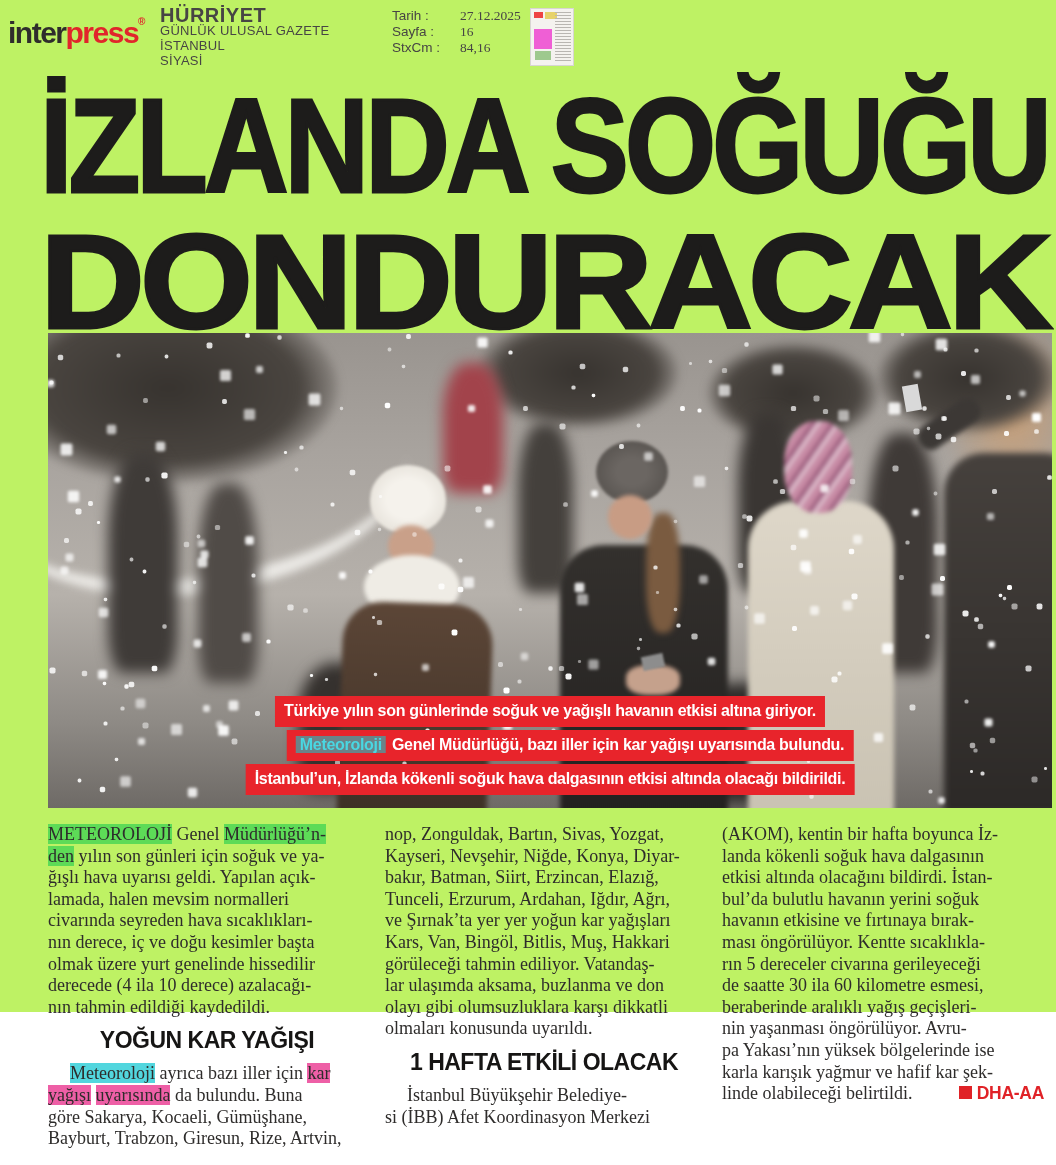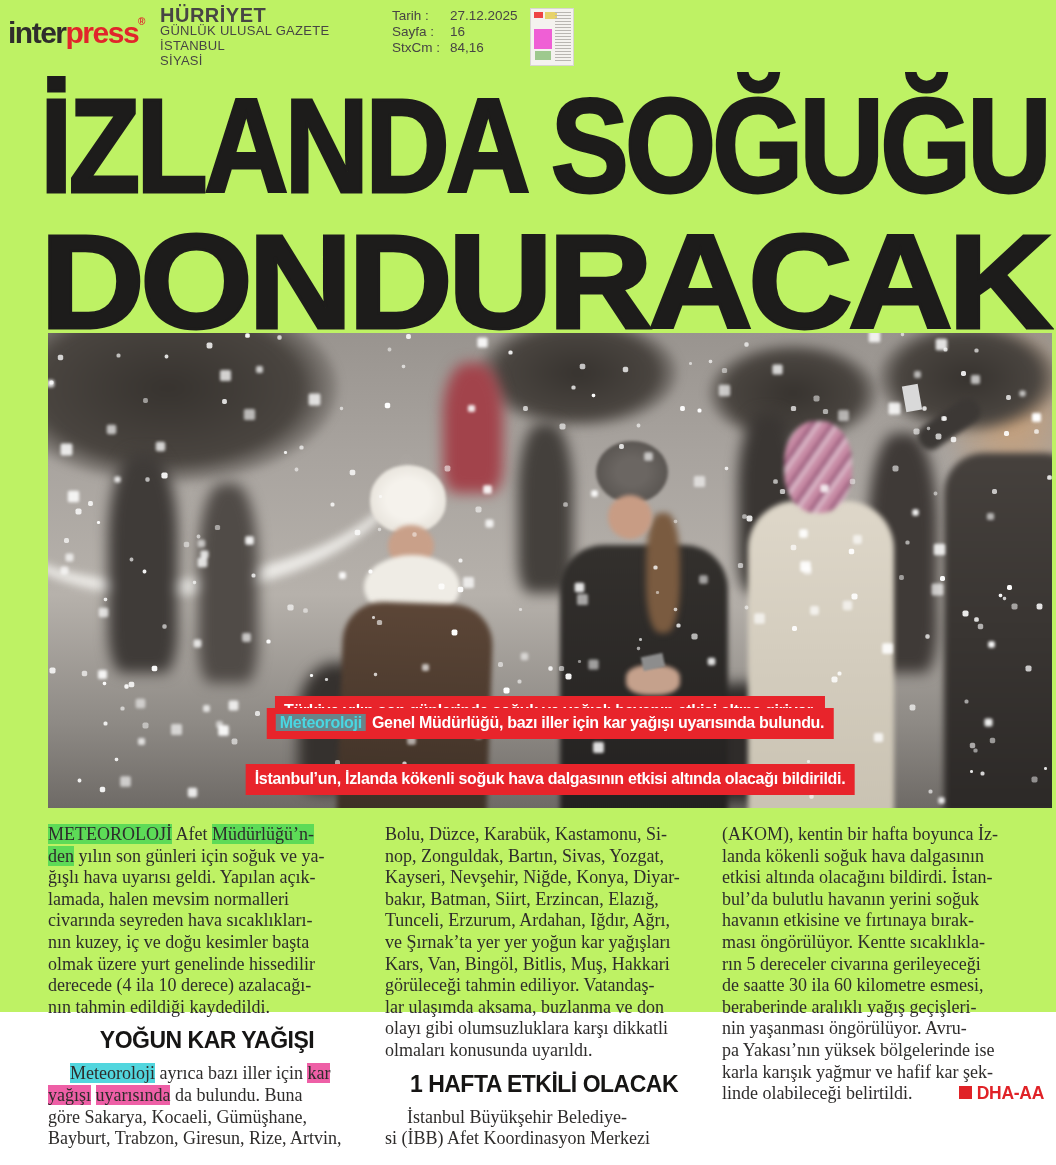--- a/index.html
+++ b/index.html
@@ -14,21 +14,21 @@
 
   
   .hdr{position:absolute;left:8px;top:6px;width:1040px;height:62px;}
   .logo{position:absolute;left:0;top:10px;font-weight:bold;font-size:30px;letter-spacing:-1.5px;}
   .logo .p1{color:#2f2d2c;} .logo .p2{color:#e1252b;}
   .logo .mark{color:#e1252b;font-size:10px;vertical-align:top;font-weight:bold;}
   .pub{position:absolute;left:152px;top:2px;color:#474544;line-height:15px;font-size:13px;letter-spacing:.3px;}
   .pub .name{font-weight:bold;font-size:20px;letter-spacing:.5px;}
   .meta{position:absolute;left:384px;top:2px;font-size:13.5px;color:#474544;line-height:16px;}
   .meta .row{display:flex;}
-  .meta .lbl{width:56px;} .meta .val{margin-left:2px;}
+  .meta .lbl{width:56px;} .meta .val{margin-left:12px;font-family:Liberation Serif, serif;}
   .thumb{position:absolute;left:522px;top:2px;width:44px;height:58px;background:#f4f2ef;border:1px solid #d8d5d2;}
   .thumb>div{position:absolute;}
   .t-mag{left:3px;top:20px;width:18px;height:20px;background:#ef5fd5;}
   .t-red{left:3px;top:3px;width:9px;height:6px;background:#e44;}
   .t-yel{left:14px;top:3px;width:12px;height:7px;background:#e6d26a;}
   .t-grn{left:4px;top:42px;width:16px;height:9px;background:#9ec98e;}
   .t-txt{left:24px;top:3px;width:16px;height:50px;
      background:repeating-linear-gradient(180deg,#b9b6b2 0 1px,transparent 1px 3px);}
 
   
@@ -69,21 +69,21 @@
     background:linear-gradient(180deg,#ded7c9,#c9c2b2);filter:blur(2.5px);}
   .ph-body{position:absolute;left:896px;top:120px;width:130px;height:360px;border-radius:40px 30px 0 0;
     background:linear-gradient(180deg,#46413d,#2c2927);filter:blur(3px);}
   .ph-arm{position:absolute;left:866px;top:78px;width:70px;height:26px;border-radius:12px;background:#3c3835;filter:blur(2.5px);transform:rotate(-35deg);}
   .ph-phone{position:absolute;left:856px;top:52px;width:16px;height:26px;background:#d9d9d9;filter:blur(.6px);transform:rotate(-10deg);}
   .snow-layer{position:absolute;left:0;top:0;width:1px;height:1px;border-radius:50%;}
   .snow-soft{filter:blur(1.6px);}
   
   .cap{position:absolute;left:50%;transform:translateX(-50%);white-space:nowrap;background:var(--red-strip);
     color:#fff;font-weight:bold;font-size:16px;line-height:30px;height:31px;padding:0 9px;letter-spacing:-.3px;z-index:5;}
-  .cap.c1{top:363px;} .cap.c2{top:375px;} .cap.c3{top:431px;}
+  .cap.c1{top:363px;} .cap.c2{top:397px;margin-left:20px;} .cap.c3{top:431px;}
   .cap .boxword{background:var(--cap-cyan-bg);color:var(--cap-cyan-text);padding:0 4px;margin-right:2px;}
 
   
   .article{position:absolute;left:48px;top:824px;width:994px;display:grid;
     grid-template-columns:318px 318px 322px;column-gap:19px;}
   .col{color:var(--body-ink);font-family:"Liberation Serif",serif;font-size:18px;}
   .line{white-space:nowrap;line-height:21.6px;height:21.6px;}
   .line.ind{padding-left:22px;}
   .hl-green{background:var(--hl-green);}
   .hl-cyan{background:var(--hl-cyan);}
@@ -172,37 +172,36 @@
     <div class="snow-layer" id="snow1" style="box-shadow: rgba(255, 255, 255, 0.47) 97px 392px 0px 2.5px, rgba(255, 255, 255, 0.77) 12px 24px 0px 2.2px, rgba(255, 255, 255, 0.56) 918px 368px 0px 1.5px, rgba(255, 255, 255, 0.53) 268px 373px 0px 2.6px, rgba(255, 255, 255, 0.54) 341px 16px 0px 1.4px, rgba(255, 255, 255, 0.58) 868px 98px 0px 2.5px, rgba(255, 255, 255, 0.8) 934px 440px 0px 1.5px, rgba(255, 255, 255, 0.63) 514px 93px 0px 2.5px, rgba(255, 255, 255, 0.48) 986px 446px 0px 2.5px, rgba(255, 255, 255, 0.51) 927px 417px 0px 1.6px, rgba(255, 255, 255, 0.55) 698px 274px 0px 1.4px, rgba(255, 255, 255, 0.84) 1001px 144px 0px 1.8px, rgba(255, 255, 255, 0.78) 607px 234px 0px 1.6px, rgba(255, 255, 255, 0.74) 327px 341px 0px 1.2px, rgba(255, 255, 255, 0.82) 57px 266px 0px 1.3px, rgba(255, 255, 255, 0.7) 946px 158px 0px 2px, rgba(255, 255, 255, 0.5) 97px 67px 0px 1.9px, rgba(255, 255, 255, 0.58) 150px 203px 0px 1.4px, rgba(255, 255, 255, 0.77) 577px 36px 0px 2.2px, rgba(255, 255, 255, 0.55) 399px 135px 0px 2.4px, rgba(255, 255, 255, 0.99) 406px 299px 0px 2.4px, rgba(255, 255, 255, 0.57) 513px 335px 0px 2.1px, rgba(255, 255, 255, 0.75) 309px 199px 0px 2.3px, rgba(255, 255, 255, 0.8) 284px 171px 0px 1.5px, rgba(255, 255, 255, 0.48) 138px 211px 0px 2.2px, rgba(255, 255, 255, 0.7) 18px 207px 0px 2px, rgba(255, 255, 255, 0.48) 676px 37px 0px 2.1px, rgba(255, 255, 255, 0.82) 786px 346px 0px 2.5px, rgba(255, 255, 255, 0.99) 339px 72px 0px 2.2px, rgba(255, 255, 255, 0.52) 331px 196px 0px 1.2px, rgba(255, 255, 255, 0.7) 277px 372px 0px 1px, rgba(255, 255, 255, 0.83) 791px 340px 0px 1.5px, rgba(255, 255, 255, 0.82) 161px 12px 0px 2.4px, rgba(255, 255, 255, 0.71) 890px 103px 0px 2.4px, rgba(255, 255, 255, 0.8) 304px 139px 0px 2.3px, rgba(255, 255, 255, 0.96) 894px 245px 0px 2px, rgba(255, 255, 255, 0.82) 905px 106px 0px 2.2px, rgba(255, 255, 255, 0.85) 502px 335px 0px 1.7px, rgba(255, 255, 255, 0.63) 854px 1px 0px 1.2px, rgba(255, 255, 255, 0.96) 263px 342px 0px 1.1px, rgba(255, 255, 255, 0.52) 609px 259px 0px 1.1px, rgba(255, 255, 255, 0.59) 293px 75px 0px 1.2px, rgba(255, 255, 255, 0.63) 727px 148px 0px 1.8px, rgba(255, 255, 255, 0.51) 887px 160px 0px 1.4px, rgba(255, 255, 255, 0.87) 997px 435px 0px 1px, rgba(255, 255, 255, 0.74) 879px 303px 0px 1.7px, rgba(255, 255, 255, 0.8) 573px 113px 0px 1.9px, rgba(255, 255, 255, 0.46) 804px 148px 0px 2.2px, rgba(255, 255, 255, 0.68) 864px 374px 0px 2.4px, rgba(255, 255, 255, 0.94) 634px 75px 0px 1.9px, rgba(255, 255, 255, 0.59) 471px 348px 0px 1.5px, rgba(255, 255, 255, 0.83) 928px 286px 0px 1.8px, rgba(255, 255, 255, 0.56) 895px 85px 0px 1.9px, rgba(255, 255, 255, 0.78) 278px 346px 0px 1.1px, rgba(255, 255, 255, 0.83) 896px 85px 0px 1.8px, rgba(255, 255, 255, 0.9) 54px 456px 0px 2.2px, rgba(255, 255, 255, 0.94) 199px 2px 0px 1.8px, rgba(255, 255, 255, 0.6) 505px 397px 0px 1.5px, rgba(255, 255, 255, 0.82) 42px 170px 0px 1.9px, rgba(255, 255, 255, 0.71) 745px 75px 0px 2.1px, rgba(255, 255, 255, 0.5) 169px 194px 0px 2.1px, rgba(255, 255, 255, 0.59) 880px 95px 0px 1.2px, rgba(255, 255, 255, 0.92) 379px 397px 0px 1.6px, rgba(255, 255, 255, 0.89) 31px 447px 0px 1.4px, rgba(255, 255, 255, 0.78) 393px 253px 0px 2.5px, rgba(255, 255, 255, 0.48) 627px 188px 0px 1.3px, rgba(255, 255, 255, 0.58) 642px 30px 0px 1px, rgba(255, 255, 255, 0.69) 698px 11px 0px 1.7px, rgba(255, 255, 255, 0.68) 745px 214px 0px 2.3px, rgba(255, 255, 255, 0.57) 410px 383px 0px 1.4px, rgba(255, 255, 255, 0.48) 531px 328px 0px 1.1px, rgba(255, 255, 255, 0.5) 853px 244px 0px 1.9px, rgba(255, 255, 255, 0.56) 472px 276px 0px 1.1px, rgba(255, 255, 255, 0.84) 83px 351px 0px 2.3px, rgba(255, 255, 255, 0.69) 627px 276px 0px 1.3px, rgba(255, 255, 255, 0.83) 118px 23px 0px 1.4px, rgba(255, 255, 255, 0.62) 763px 463px 0px 1.7px, rgb(255, 255, 255) 458px 357px 0px 2.5px, rgba(255, 255, 255, 0.67) 36px 340px 0px 2.2px, rgba(255, 255, 255, 0.72) 897px 16px 0px 1.5px, rgba(255, 255, 255, 0.51) 768px 65px 0px 2.5px, rgba(255, 255, 255, 0.63) 679px 436px 0px 1.1px, rgba(255, 255, 255, 0.69) 745px 384px 0px 1.7px, rgba(255, 255, 255, 0.88) 806px 263px 0px 2.5px, rgba(255, 255, 255, 0.82) 876px 75px 0px 1.7px, rgba(255, 255, 255, 0.82) 176px 68px 0px 1.9px, rgba(255, 255, 255, 0.62) 882px 458px 0px 1.5px, rgba(255, 255, 255, 0.69) 662px 28px 0px 1.3px, rgba(255, 255, 255, 0.79) 630px 292px 0px 1.6px, rgba(255, 255, 255, 0.48) 366px 201px 0px 1.7px, rgba(255, 255, 255, 0.77) 956px 265px 0px 1.2px, rgba(255, 255, 255, 0.85) 57px 390px 0px 1.5px, rgba(255, 255, 255, 0.59) 924px 412px 0px 2.2px, rgba(255, 255, 255, 0.61) 116px 293px 0px 1.7px, rgba(255, 255, 255, 0.92) 116px 142px 0px 2.6px, rgba(255, 255, 255, 0.69) 477px 75px 0px 1.9px, rgba(255, 255, 255, 0.77) 205px 242px 0px 1.5px, rgba(255, 255, 255, 0.86) 237px 119px 0px 1.1px, rgba(255, 255, 255, 0.79) 678px 135px 0px 1.3px, rgba(255, 255, 255, 0.65) 261px 451px 0px 1.4px, rgba(255, 255, 255, 0.75) 325px 284px 0px 1px, rgba(255, 255, 255, 0.57) 777px 78px 0px 2.1px, rgba(255, 255, 255, 0.66) 928px 17px 0px 1.6px, rgba(255, 255, 255, 0.68) 253px 114px 0px 1.6px, rgba(255, 255, 255, 0.86) 991px 273px 0px 2.4px, rgba(255, 255, 255, 0.59) 692px 232px 0px 2.1px, rgba(255, 255, 255, 0.89) 917px 280px 0px 2.5px, rgba(255, 255, 255, 0.65) 646px 303px 0px 2.6px, rgba(255, 255, 255, 0.7) 534px 33px 0px 2.3px, rgba(255, 255, 255, 0.86) 701px 185px 0px 2.4px, rgba(255, 255, 255, 0.57) 859px 209px 0px 1.6px, rgba(255, 255, 255, 0.6) 332px 163px 0px 1.1px, rgba(255, 255, 255, 0.8) 30px 178px 0px 2.5px, rgba(255, 255, 255, 0.65) 83px 226px 0px 1.4px, rgba(255, 255, 255, 0.68) 146px 249px 0px 1.2px, rgba(255, 255, 255, 0.9) 78px 353px 0px 1.7px, rgba(255, 255, 255, 0.8) 3px 49px 0px 1.6px, rgba(255, 255, 255, 0.67) 70px 22px 0px 1.5px, rgba(255, 255, 255, 0.95) 50px 189px 0px 1.1px, rgba(255, 255, 255, 0.98) 545px 62px 0px 1.3px, rgba(255, 255, 255, 0.98) 305px 451px 0px 2.4px, rgba(255, 255, 255, 0.54) 452px 331px 0px 2px, rgba(255, 255, 255, 0.73) 980px 335px 0px 2.5px, rgba(255, 255, 255, 0.98) 651px 77px 0px 1.5px, rgba(255, 255, 255, 0.79) 412px 227px 0px 1.5px, rgba(255, 255, 255, 0.96) 56px 350px 0px 1.3px, rgba(255, 255, 255, 0.56) 430px 176px 0px 2.5px, rgba(255, 255, 255, 0.64) 99px 146px 0px 1.7px, rgba(255, 255, 255, 0.74) 209px 380px 0px 2px, rgba(255, 255, 255, 0.92) 322px 238px 0px 1.5px, rgba(255, 255, 255, 0.9) 958px 100px 0px 2px, rgba(255, 255, 255, 0.56) 248px 136px 0px 1.4px, rgba(255, 255, 255, 0.82) 4px 337px 0px 2.5px, rgba(255, 255, 255, 0.7) 760px 428px 0px 1.1px, rgba(255, 255, 255, 0.57) 289px 429px 0px 2px, rgba(255, 255, 255, 0.94) 96px 238px 0px 1.4px, rgba(255, 255, 255, 0.61) 932px 293px 0px 2.2px, rgba(255, 255, 255, 0.96) 412px 256px 0px 2.3px, rgba(255, 255, 255, 0.96) 952px 262px 0px 1.3px, rgba(255, 255, 255, 0.58) 186px 408px 0px 2.4px, rgba(255, 255, 255, 0.54) 696px 183px 0px 1.8px, rgba(255, 255, 255, 0.58) 847px 135px 0px 2.5px, rgba(255, 255, 255, 0.59) 590px 315px 0px 1.2px, rgba(255, 255, 255, 0.87) 923px 438px 0px 1px, rgba(255, 255, 255, 0.92) 746px 295px 0px 2px, rgba(255, 255, 255, 0.64) 242px 274px 0px 2.6px, rgba(255, 255, 255, 0.96) 106px 335px 0px 2.3px, rgba(255, 255, 255, 0.88) 915px 40px 0px 2px, rgba(255, 255, 255, 0.95) 520px 343px 0px 2.5px, rgba(255, 255, 255, 0.51) 944px 407px 0px 2.2px, rgba(255, 255, 255, 0.68) 734px 158px 0px 2.1px, rgba(255, 255, 255, 0.6) 74px 375px 0px 1.6px, rgba(255, 255, 255, 0.6) 331px 289px 0px 2.1px, rgba(255, 255, 255, 0.96) 220px 308px 0px 1.6px, rgba(255, 255, 255, 0.98) 961px 254px 0px 2px, rgba(255, 255, 255, 0.85) 360px 3px 0px 1.9px, rgba(255, 255, 255, 0.54) 966px 273px 0px 2.5px, rgba(255, 255, 255, 0.69) 592px 306px 0px 1px, rgba(255, 255, 255, 0.72) 988px 98px 0px 1.8px, rgba(255, 255, 255, 0.93) 803px 218px 0px 2.2px, rgba(255, 255, 255, 0.72) 356px 430px 0px 1.6px, rgba(255, 255, 255, 0.61) 590px 92px 0px 1.4px, rgba(255, 255, 255, 0.77) 525px 54px 0px 1.6px, rgba(255, 255, 255, 0.87) 68px 426px 0px 1.3px, rgba(255, 255, 255, 0.52) 257px 277px 0px 1.8px, rgba(255, 255, 255, 0.72) 231px 4px 0px 1.7px, rgba(255, 255, 255, 0.88) 462px 19px 0px 1.6px, rgba(255, 255, 255, 0.64) 355px 33px 0px 1.3px, rgba(255, 255, 255, 0.54) 517px 171px 0px 1.8px, rgba(255, 255, 255, 0.76) 960px 64px 0px 1.9px;"></div>
     <div class="snow-layer snow-soft" id="snow2" style="box-shadow: rgba(255, 255, 255, 0.81) 776px 155px 0px 3.6px, rgba(255, 255, 255, 0.58) 759px 237px 0px 3.6px, rgba(255, 255, 255, 0.62) 712px 444px 0px 4.2px, rgba(255, 255, 255, 0.93) 294px 242px 0px 2.9px, rgba(255, 255, 255, 0.85) 69px 146px 0px 2.6px, rgba(255, 255, 255, 0.8) 2px 50px 0px 3.3px, rgba(255, 255, 255, 0.69) 676px 57px 0px 5.2px, rgba(255, 255, 255, 0.77) 177px 42px 0px 5px, rgba(255, 255, 255, 0.57) 171px 391px 0px 2.9px, rgba(255, 255, 255, 0.85) 550px 414px 0px 4.9px, rgba(255, 255, 255, 0.64) 799px 272px 0px 4.2px, rgba(255, 255, 255, 0.59) 233px 386px 0px 3.7px, rgba(255, 255, 255, 0.63) 201px 81px 0px 5.1px, rgba(255, 255, 255, 0.59) 795px 82px 0px 4.9px, rgba(255, 255, 255, 0.84) 893px 11px 0px 5.3px, rgba(255, 255, 255, 0.68) 63px 96px 0px 4.2px, rgba(255, 255, 255, 0.66) 711px 285px 0px 4.8px, rgba(255, 255, 255, 0.91) 940px 389px 0px 3.5px, rgb(255, 255, 255) 988px 84px 0px 4px, rgba(255, 255, 255, 0.66) 889px 256px 0px 5.4px, rgba(255, 255, 255, 0.68) 377px 334px 0px 3px, rgba(255, 255, 255, 0.69) 430px 402px 0px 3.1px, rgba(255, 255, 255, 0.94) 459px 392px 0px 4px, rgba(255, 255, 255, 0.72) 21px 224px 0px 3.5px, rgba(255, 255, 255, 0.75) 158px 375px 0px 2.9px, rgba(255, 255, 255, 0.79) 830px 404px 0px 4.1px, rgba(255, 255, 255, 0.8) 154px 229px 0px 4.3px, rgba(255, 255, 255, 0.61) 942px 183px 0px 3.1px, rgba(255, 255, 255, 0.57) 476px 323px 0px 3.2px, rgba(255, 255, 255, 0.84) 441px 190px 0px 3.5px, rgba(255, 255, 255, 0.85) 663px 328px 0px 3.3px, rgba(255, 255, 255, 0.91) 439px 156px 0px 3.8px, rgba(255, 255, 255, 0.81) 185px 372px 0px 4.4px, rgba(255, 255, 255, 0.86) 846px 75px 0px 5.5px, rgba(255, 255, 255, 0.68) 927px 46px 0px 4px, rgba(255, 255, 255, 0.64) 77px 448px 0px 4.8px, rgba(255, 255, 255, 0.65) 128px 396px 0px 5px, rgba(255, 255, 255, 0.8) 266px 66px 0px 5.4px, rgba(255, 255, 255, 0.9) 434px 9px 0px 4.6px, rgba(255, 255, 255, 0.78) 729px 36px 0px 4.6px, rgba(255, 255, 255, 0.56) 92px 370px 0px 4.3px, rgba(255, 255, 255, 0.87) 477px 368px 0px 2.6px, rgba(255, 255, 255, 0.58) 534px 266px 0px 5px, rgba(255, 255, 255, 0.87) 531px 254px 0px 4.3px, rgba(255, 255, 255, 0.74) 211px 36px 0px 2.9px, rgba(255, 255, 255, 0.92) 755px 200px 0px 3.7px, rgba(255, 255, 255, 0.85) 826px 3px 0px 5.3px, rgba(255, 255, 255, 0.88) 657px 386px 0px 3.2px, rgba(255, 255, 255, 0.83) 891px 216px 0px 5.2px, rgba(255, 255, 255, 0.66) 809px 206px 0px 3.9px, rgba(255, 255, 255, 0.9) 201px 207px 0px 3.8px, rgba(255, 255, 255, 0.61) 651px 148px 0px 5.1px, rgba(255, 255, 255, 0.56) 655px 246px 0px 3.8px, rgba(255, 255, 255, 0.74) 420px 249px 0px 5px, rgba(255, 255, 255, 0.85) 144px 459px 0px 4.2px, rgba(255, 255, 255, 0.94) 867px 179px 0px 2.7px, rgba(255, 255, 255, 0.81) 156px 221px 0px 3.5px, rgba(255, 255, 255, 0.86) 25px 163px 0px 5.2px, rgba(255, 255, 255, 0.72) 55px 279px 0px 4.2px, rgba(255, 255, 255, 0.7) 16px 237px 0px 3.4px, rgba(255, 255, 255, 0.9) 757px 233px 0px 4.8px, rgba(255, 255, 255, 0.89) 839px 315px 0px 4.8px, rgba(255, 255, 255, 0.92) 175px 397px 0px 4.8px, rgba(255, 255, 255, 0.77) 112px 113px 0px 4.2px, rgba(255, 255, 255, 0.55) 545px 331px 0px 4.6px, rgba(255, 255, 255, 0.92) 546px 160px 0px 2.8px, rgba(255, 255, 255, 0.98) 943px 311px 0px 2.8px, rgba(255, 255, 255, 0.68) 974px 60px 0px 2.6px, rgba(255, 255, 255, 0.87) 893px 467px 0px 2.7px, rgba(255, 255, 255, 0.61) 153px 210px 0px 3.2px, rgba(255, 255, 255, 0.68) 198px 304px 0px 3.9px, rgba(255, 255, 255, 0.85) 18px 116px 0px 5.4px, rgba(255, 255, 255, 0.69) 766px 277px 0px 3.9px, rgba(255, 255, 255, 0.65) 600px 123px 0px 3.8px, rgba(255, 255, 255, 0.75) 93px 408px 0px 3px, rgba(255, 255, 255, 0.87) 423px 75px 0px 3.1px, rgba(255, 255, 255, 0.59) 363px 407px 0px 3.8px, rgba(255, 255, 255, 0.8) 149px 310px 0px 3.4px, rgba(255, 255, 255, 0.89) 54px 341px 0px 4px, rgba(255, 255, 255, 0.64) 869px 41px 0px 2.9px;"></div>
 
     <div class="cap c1" id="cap1"><span>Türkiye yılın son günlerinde soğuk ve yağışlı havanın etkisi altına giriyor.</span></div>
     <div class="cap c2" id="cap2"><span class="boxword">Meteoroloji</span><span> Genel Müdürlüğü, bazı iller için kar yağışı uyarısında bulundu.</span></div>
     <div class="cap c3" id="cap3"><span>İstanbul’un, İzlanda kökenli soğuk hava dalgasının etkisi altında olacağı bildirildi.</span></div>
   </div>
 
   <div class="article">
     <div class="col" id="col0">
-        <div class="line"><span class="hl-green">METEOROLOJİ</span><span> Afet </span><span class="hl-green">Müdürlüğü’n-</span></div>
+        <div class="line"><span class="hl-green">METEOROLOJİ</span><span> Genel </span><span class="hl-green">Müdürlüğü’n-</span></div>
         <div class="line"><span class="hl-green">den</span><span> yılın son günleri için soğuk ve ya-</span></div>
         <div class="line"><span>ğışlı hava uyarısı geldi. Yapılan açık-</span></div>
         <div class="line"><span>lamada, halen mevsim normalleri</span></div>
         <div class="line"><span>civarında seyreden hava sıcaklıkları-</span></div>
-        <div class="line"><span>nın kuzey, iç ve doğu kesimler başta</span></div>
+        <div class="line"><span>nın derece, iç ve doğu kesimler başta</span></div>
         <div class="line"><span>olmak üzere yurt genelinde hissedilir</span></div>
         <div class="line"><span>derecede (4 ila 10 derece) azalacağı-</span></div>
         <div class="line"><span>nın tahmin edildiği kaydedildi.</span></div>
         <div class="subhead">YOĞUN KAR YAĞIŞI</div>
         <div class="line ind"><span class="hl-cyan">Meteoroloji</span><span> ayrıca bazı iller için </span><span class="hl-pink">kar</span></div>
         <div class="line"><span class="hl-pink">yağışı</span><span> </span><span class="hl-pink">uyarısında</span><span> da bulundu. Buna</span></div>
         <div class="line"><span>göre Sakarya, Kocaeli, Gümüşhane,</span></div>
         <div class="line"><span>Bayburt, Trabzon, Giresun, Rize, Artvin,</span></div>
       </div>
     <div class="col" id="col1">
-        <div class="line"><span>Bolu, Düzce, Karabük, Kastamonu, Si-</span></div>
         <div class="line"><span>nop, Zonguldak, Bartın, Sivas, Yozgat,</span></div>
         <div class="line"><span>Kayseri, Nevşehir, Niğde, Konya, Diyar-</span></div>
         <div class="line"><span>bakır, Batman, Siirt, Erzincan, Elazığ,</span></div>
         <div class="line"><span>Tunceli, Erzurum, Ardahan, Iğdır, Ağrı,</span></div>
         <div class="line"><span>ve Şırnak’ta yer yer yoğun kar yağışları</span></div>
         <div class="line"><span>Kars, Van, Bingöl, Bitlis, Muş, Hakkari</span></div>
         <div class="line"><span>görüleceği tahmin ediliyor. Vatandaş-</span></div>
         <div class="line"><span>lar ulaşımda aksama, buzlanma ve don</span></div>
         <div class="line"><span>olayı gibi olumsuzluklara karşı dikkatli</span></div>
         <div class="line"><span>olmaları konusunda uyarıldı.</span></div>

